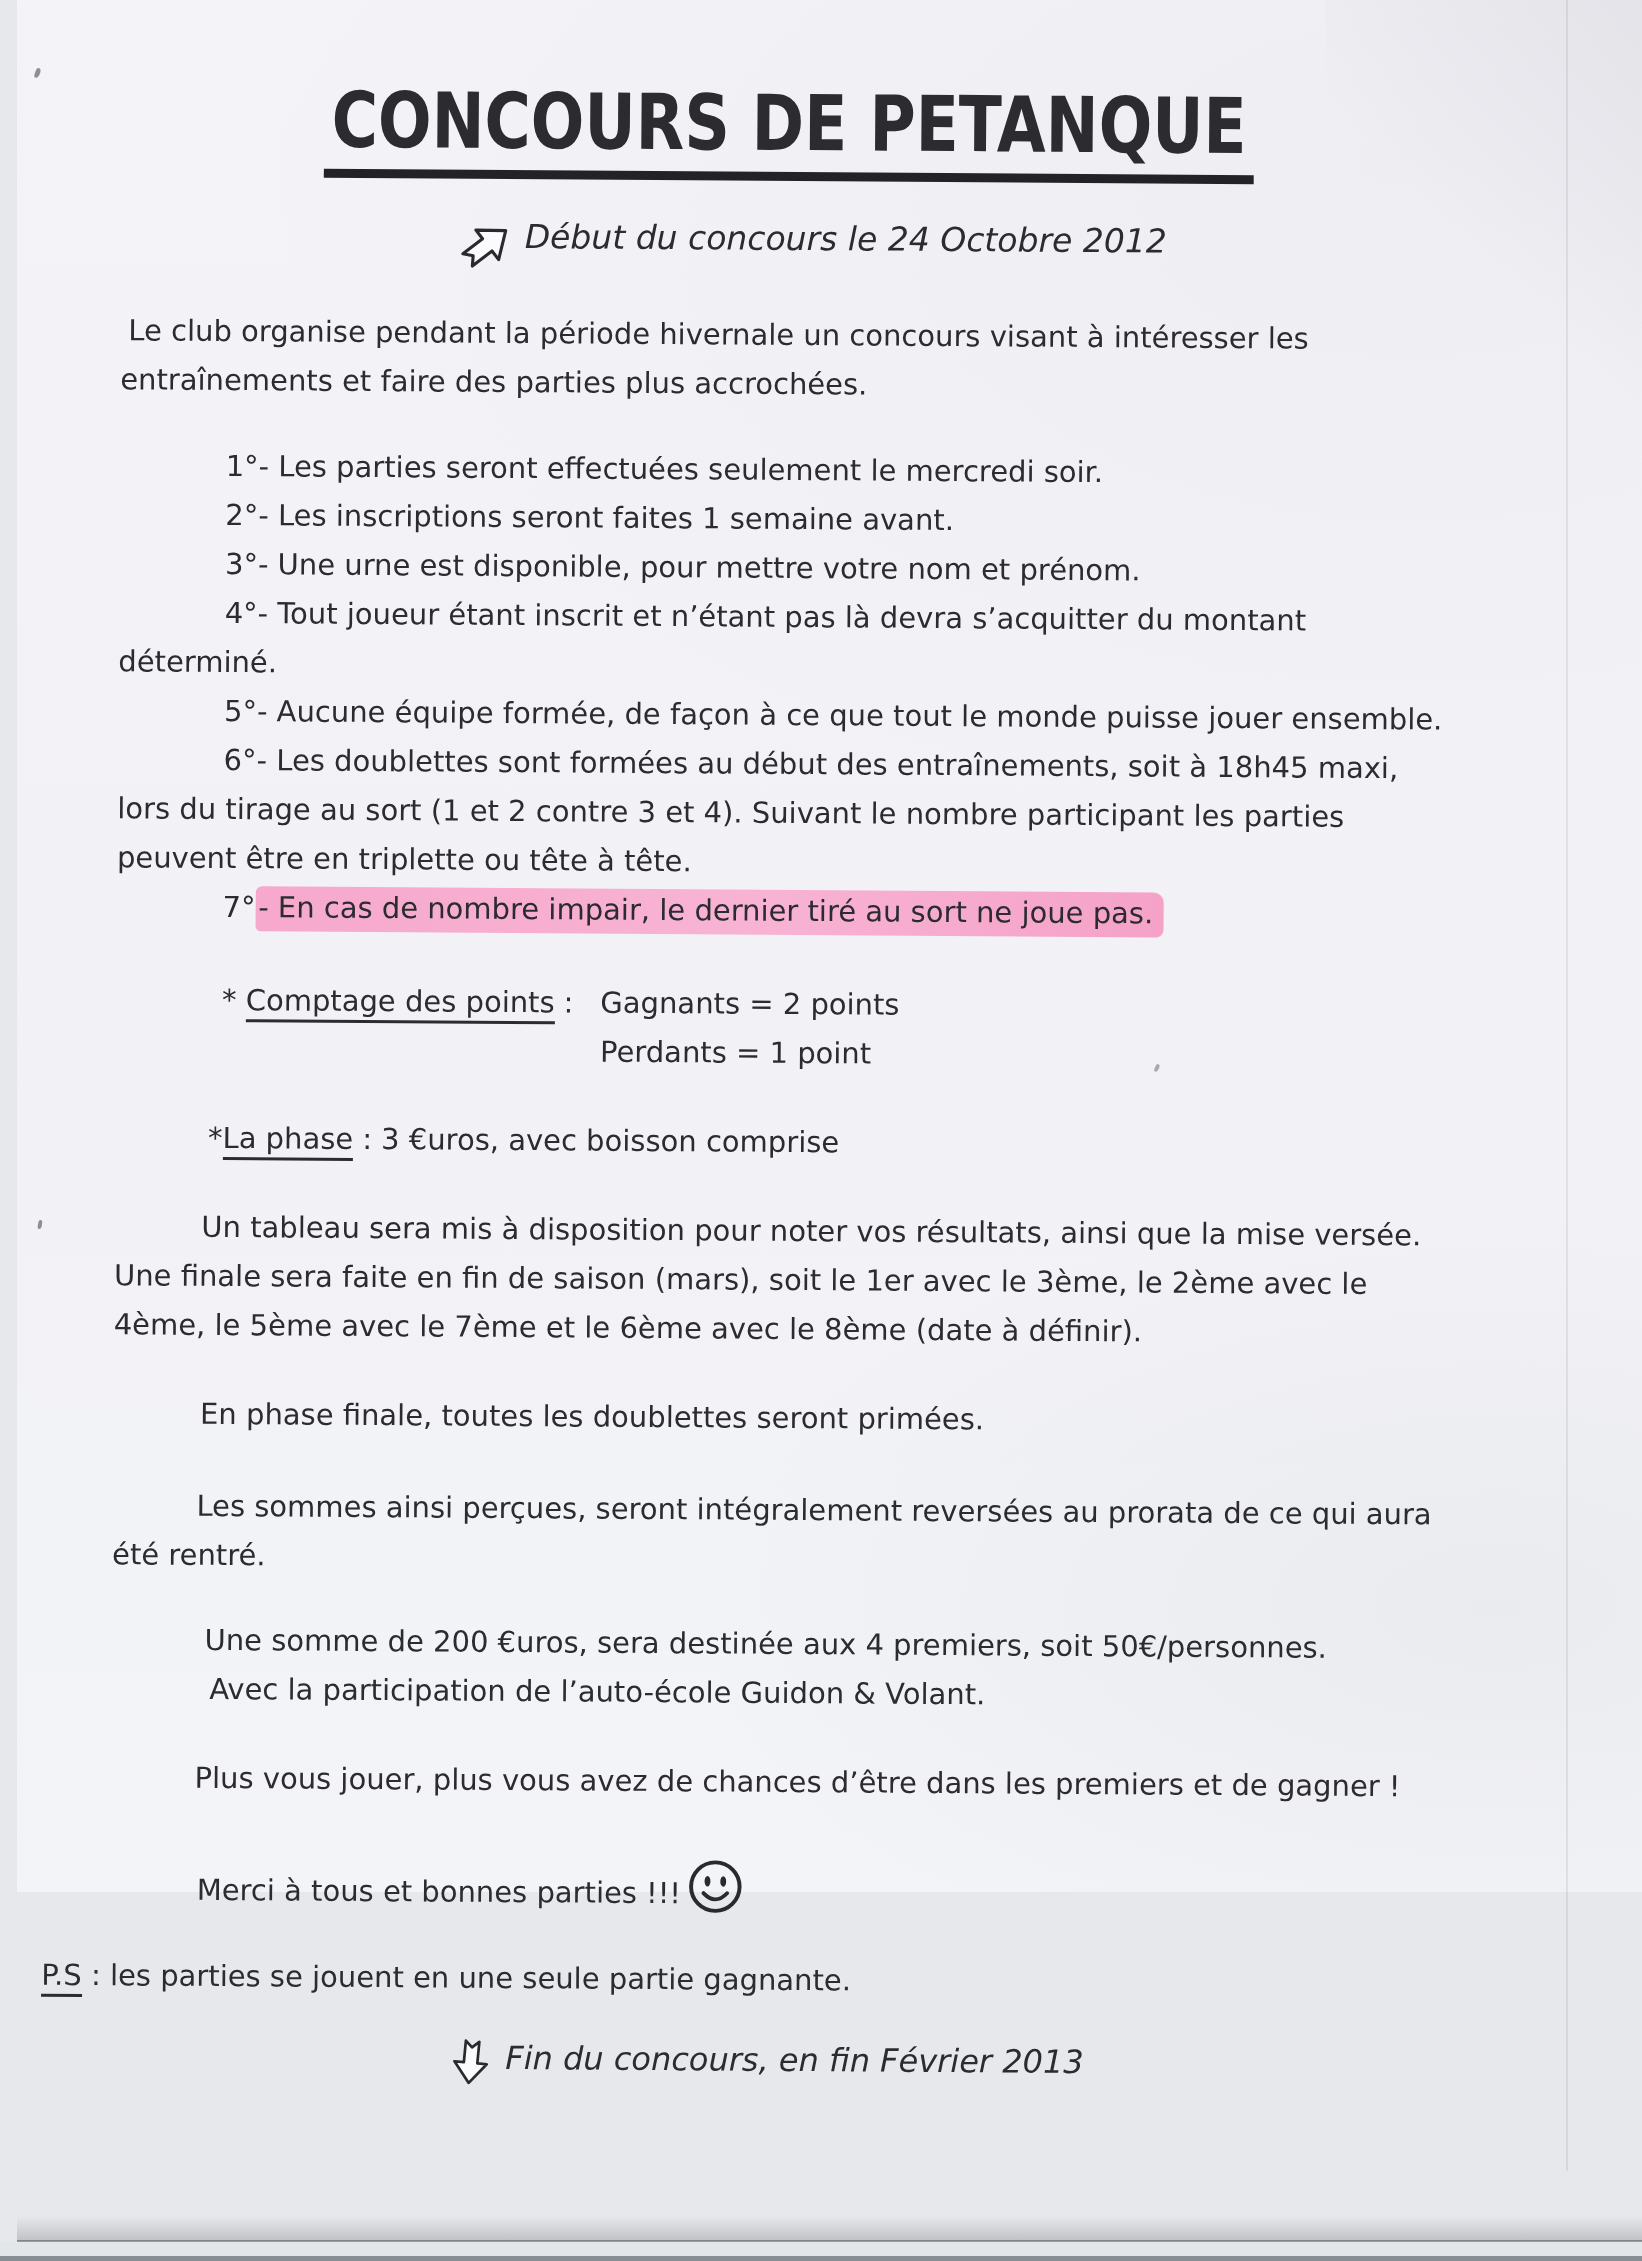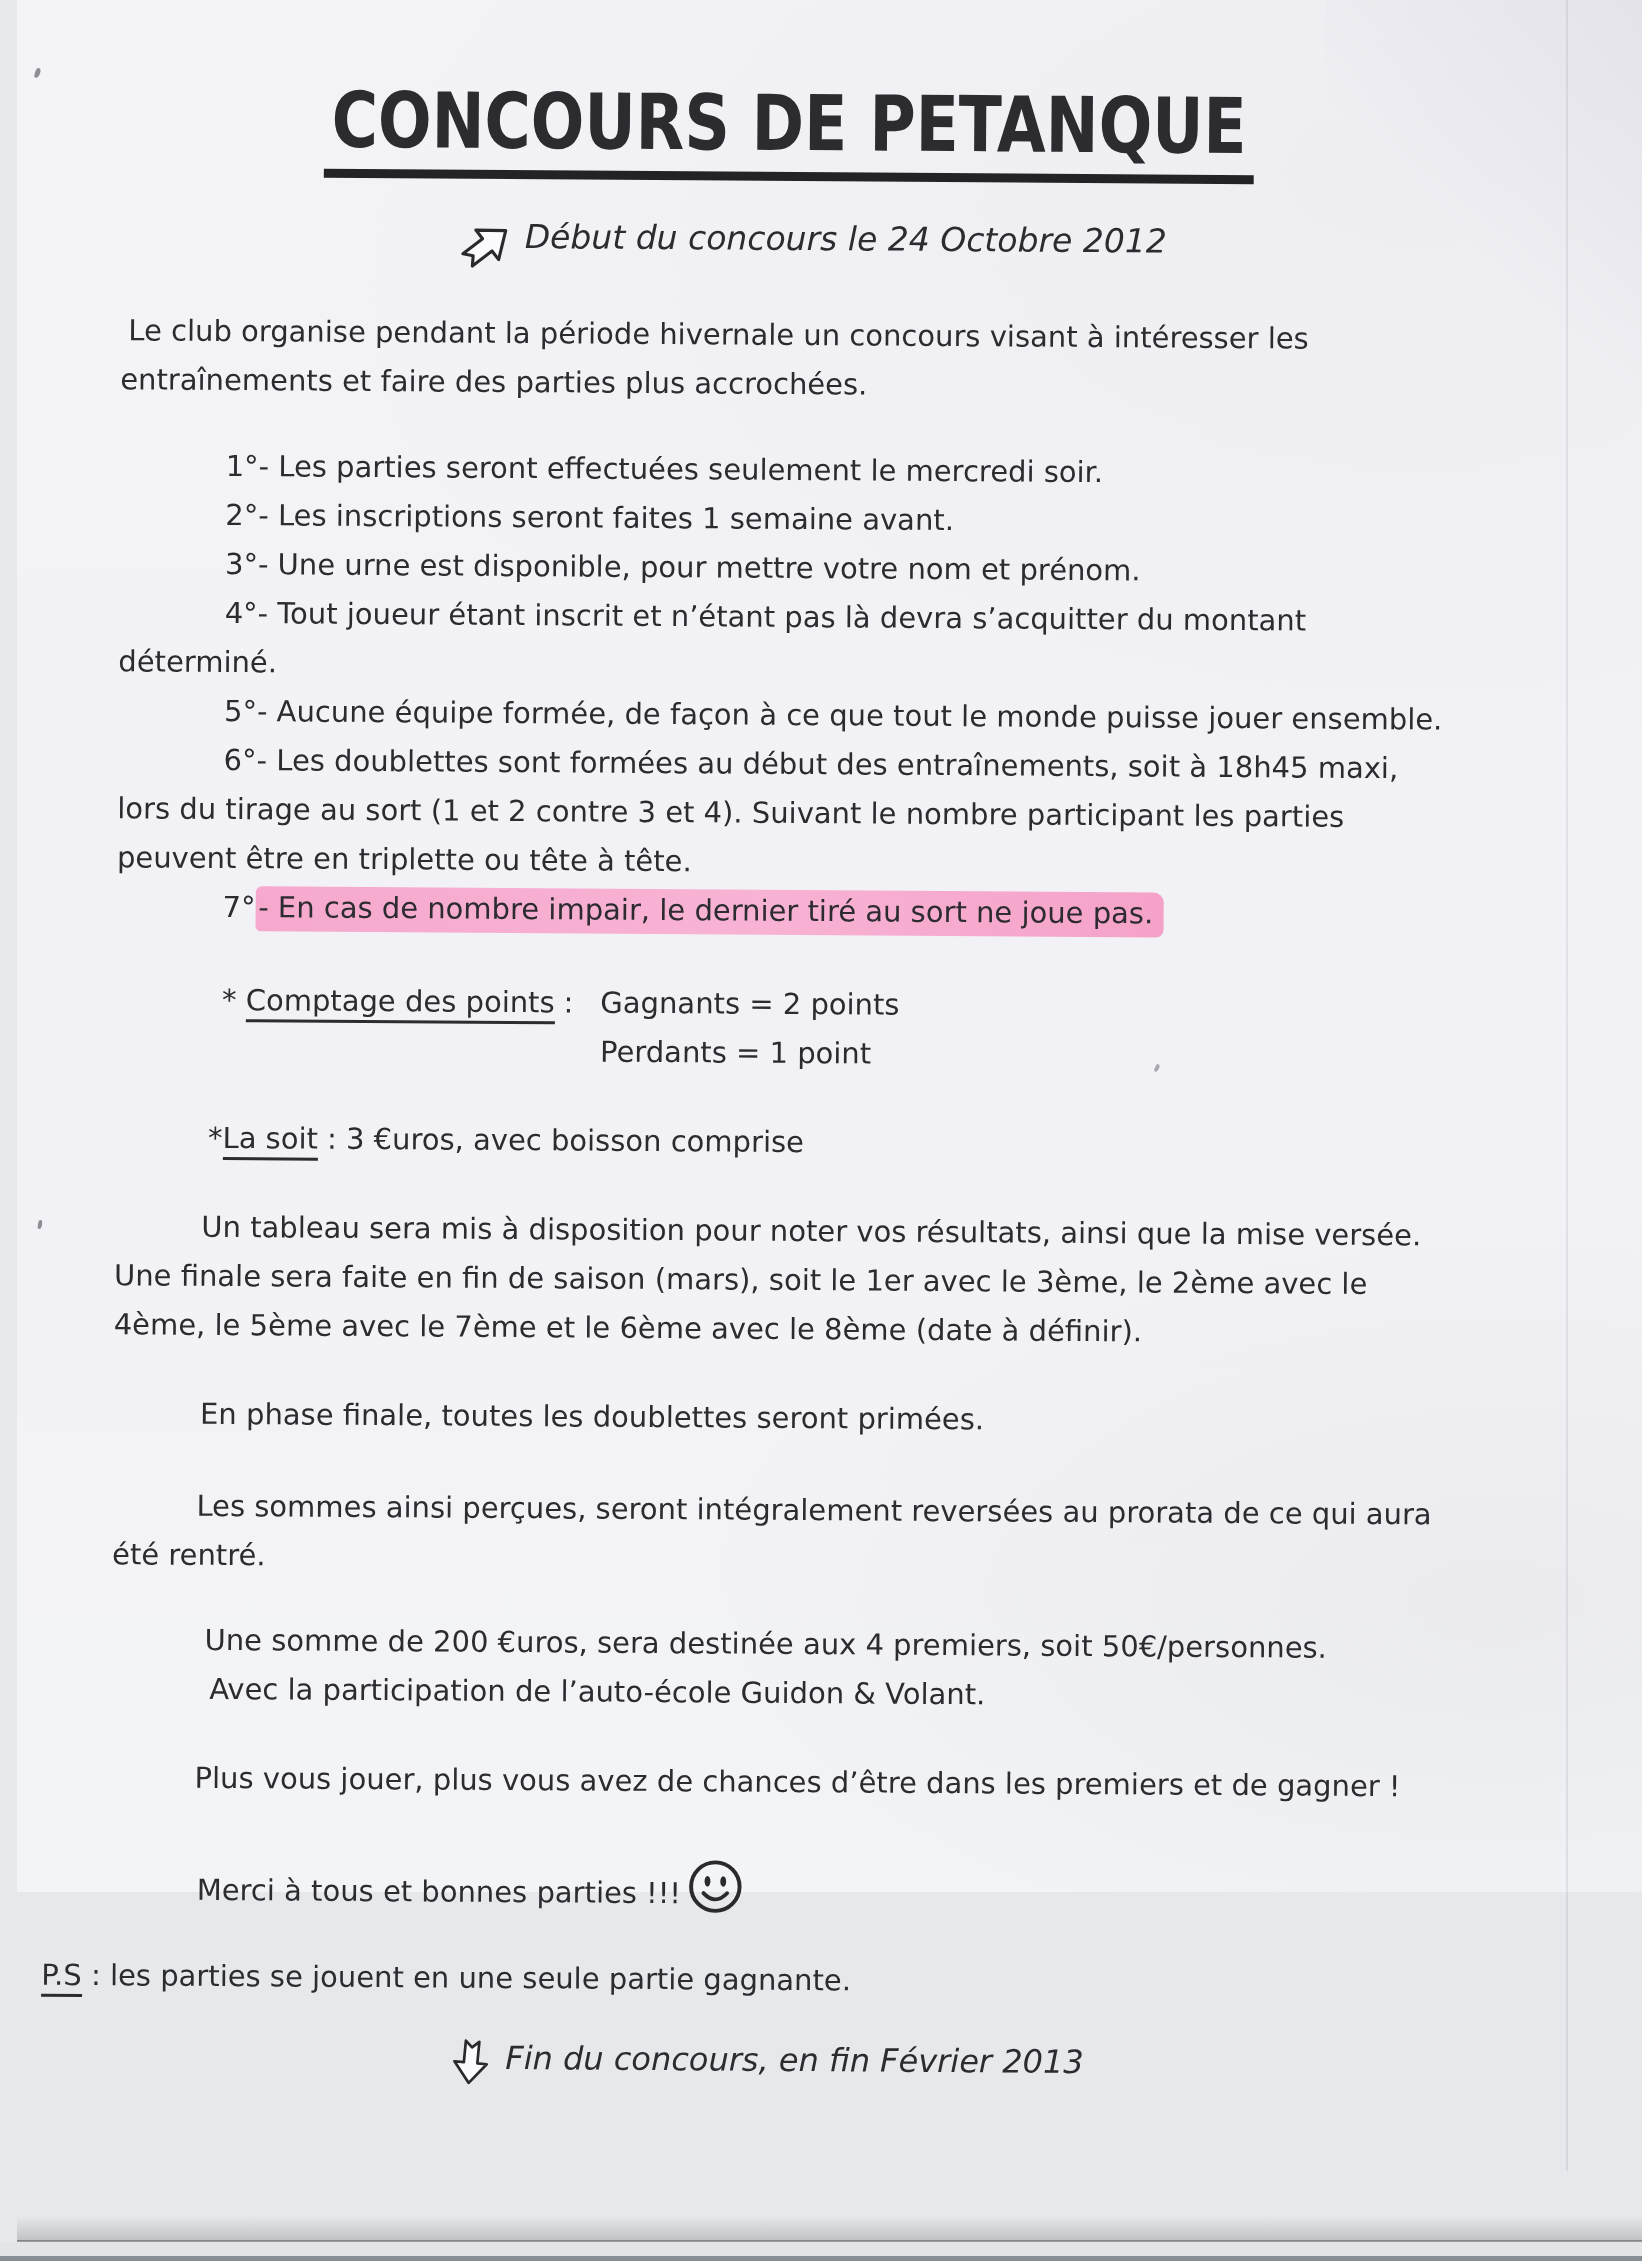--- a/index.html
+++ b/index.html
@@ -116,21 +116,21 @@
         <span>*</span>
         <span class="u">Comptage des points</span><span class="colon">:</span>
       </div>
       <div class="scoring-right">
         <div>Gagnants = 2 points</div>
         <div>Perdants = 1 point</div>
       </div>
     </div>
 
     <div class="stake">
-      <span>*</span><span class="u">La soit</span><span class="rest">: 3 €uros, avec boisson comprise</span>
+      <span>*</span><span class="u">La phase</span><span class="rest">: 3 €uros, avec boisson comprise</span>
     </div>
 
     <div class="para-board">Un tableau sera mis à disposition pour noter vos résultats, ainsi que la mise versée. Une finale sera faite en fin de saison (mars), soit le 1er avec le 3ème, le 2ème avec le 4ème, le 5ème avec le 7ème et le 6ème avec le 8ème (date à définir).</div>
 
     <div class="para-final">En phase finale, toutes les doublettes seront primées.</div>
 
     <div class="para-sums">Les sommes ainsi perçues, seront intégralement reversées au prorata de ce qui aura été rentré.</div>
 
     <div class="para-prize">Une somme de 200 €uros, sera destinée aux 4 premiers, soit 50€/personnes.</div>
     <div class="para-sponsor">Avec la participation de l’auto-école Guidon &amp; Volant.</div>

